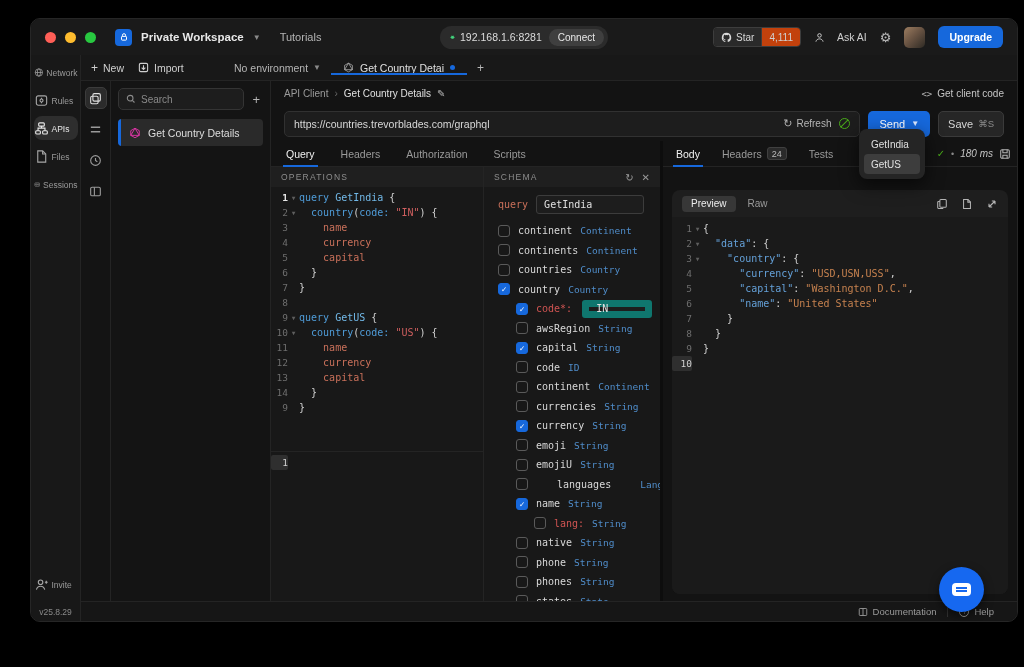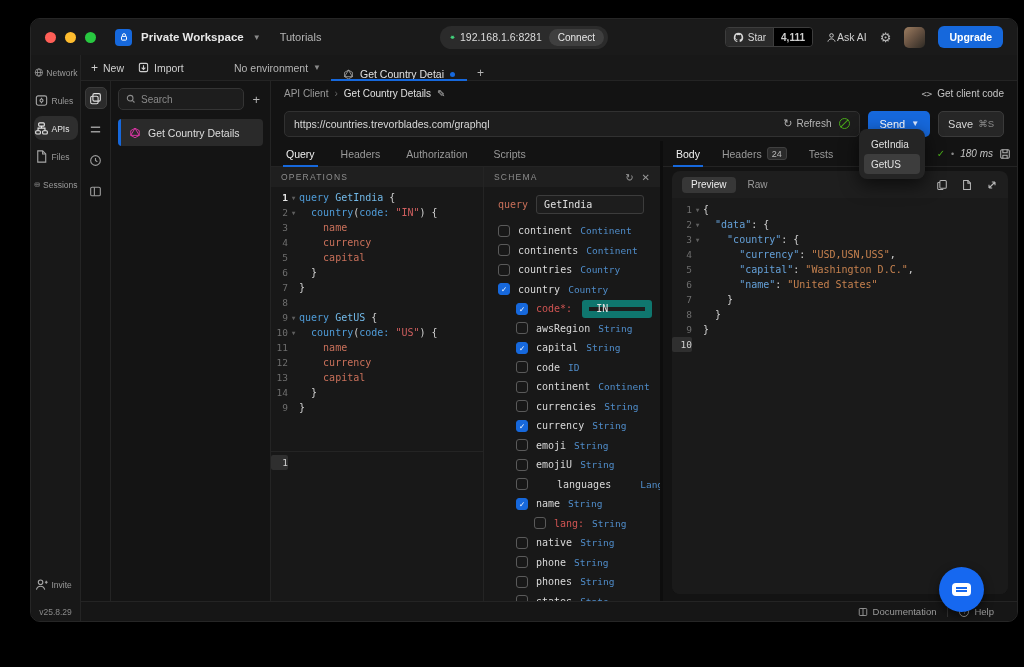--- a/index.html
+++ b/index.html
@@ -22,23 +22,23 @@
                background:#2b2b2b; border-radius:12px; display:flex; align-items:center;
                gap:7px; padding:0 4px 0 10px; }
   .conn-ic { color:#43d17c; font-size:7px; letter-spacing:-2px; }
   .conn-addr { color:#dcdcdc; font-size:10.5px; }
   .conn-btn { height:17px; background:#3f3f3f; border-radius:9px; color:#e8e8e8;
               font-size:10px; display:flex; align-items:center; padding:0 9px; }
   .tb-right { margin-left:auto; display:flex; align-items:center; gap:13px; }
   .star-badge { height:20px; display:flex; align-items:stretch; border:1px solid #3d3d3d;
                 border-radius:4px; overflow:hidden; font-size:10px; }
   .star-l { background:#2a2a2a; color:#d8d8d8; display:flex; align-items:center; gap:4px; padding:0 7px; }
-  .star-r { background:#000000; color:#d0d0d0; display:flex; align-items:center;
-            padding:0 7px; border-left:1px solid #3d3d3d;font-weight:bold; }
-  .askai { color:#cfcfcf; font-size:10.5px; display:flex; align-items:center; gap:0; }
+  .star-r { background:#c2410c; color:#d0d0d0; display:flex; align-items:center;
+            padding:0 7px; border-left:1px solid #3d3d3d; }
+  .askai { color:#cfcfcf; font-size:10.5px; display:flex; align-items:center; gap:12px; }
   .gear { color:#b8b8b8; font-size:13px; }
   .avatar { width:21px; height:21px; border-radius:5px;
             background:linear-gradient(135deg,#9c7d60 0%,#6b5544 45%,#2e2a24 100%); }
   .upgrade { height:22px; background:#1668dc; color:#fff; font-size:10.5px; border-radius:6px;
              display:flex; align-items:center; padding:0 11px; font-weight:bold; }
   
   .wbody { flex:1; display:flex; min-height:0; }
   .navrail { width:50px; flex:none; background:#181818; border-right:1px solid #242424;
              display:flex; flex-direction:column; align-items:center; padding:5px 0 4px; }
   .nav-item { width:44px; padding:5px 0 4px; margin-bottom:4px; display:flex; flex-direction:row;
@@ -48,21 +48,21 @@
   .nav-item.active svg { stroke:#e8e8e8; }
   .nav-sp { flex:1; }
   .version { color:#8a8a8a; font-size:8.5px; margin-top:7px; }
   .main { flex:1; display:flex; flex-direction:column; min-width:0; }
   
   .toolbar { height:26px; flex:none; background:#181818; border-bottom:1px solid #242424;
              display:flex; align-items:stretch; }
   .tb-left { width:250px; flex:none; display:flex; align-items:center; gap:14px; padding:0 10px; }
   .tb-btn { display:flex; align-items:center; gap:5px; color:#cfcfcf; font-size:10.5px; }
   .env-sel { margin-left:auto; display:flex; align-items:center; gap:5px; color:#b5b5b5; font-size:10.5px; }
-  .tabstrip { display:flex; align-items:flex-end; }
+  .tabstrip { display:flex; align-items:center; }
   .tab { position:relative; display:flex; align-items:center; gap:6px; padding:0 12px;
          color:#e0e0e0; font-size:10.5px; }
   .tab.active::after { content:''; position:absolute; left:0; right:0; bottom:-1px; height:2px; background:#1668dc; }
   .tab-dot { width:5px; height:5px; border-radius:50%; background:#1668dc; }
   .newtab { display:flex; align-items:center; padding:0 10px; color:#b5b5b5; font-size:12px; }
   
   .content { flex:1; display:flex; min-height:0; }
   .colpanel { width:190px; flex:none; display:flex; background:#141414; border-right:1px solid #242424; }
   .minirail { width:30px; flex:none; border-right:1px solid #242424; display:flex; flex-direction:column;
               align-items:center; gap:9px; padding-top:6px; }
@@ -142,21 +142,21 @@
   
   .resp-pane { flex:1; display:flex; flex-direction:column; min-width:0; }
   .resp-tabs { height:26px; flex:none; display:flex; align-items:center; padding:0 6px 0 2px;
                border-bottom:1px solid #242424; }
   .badge { background:#2a2a2a; border:1px solid #404040; border-radius:3px; padding:0 4px;
            color:#bbb; font-size:9px; margin-left:5px; height:13px; display:flex; align-items:center; }
   .resp-meta { margin-left:auto; display:flex; align-items:center; gap:6px; color:#b5b5b5; font-size:10px; }
   .okcheck { color:#49aa19; font-size:10px; }
   .mdot { color:#8a8a8a; font-size:9px; }
   .mstime { font-style:italic; color:#c5c5c5; }
-  .resp-card { flex:1; margin:4px 9px 7px 9px; background:#1e1e1e; border-radius:8px;
+  .resp-card { flex:1; margin:23px 9px 7px 9px; background:#1e1e1e; border-radius:8px;
                display:flex; flex-direction:column; overflow:hidden; }
   .previewbar { height:27px; flex:none; display:flex; align-items:center; gap:12px; padding:0 10px; }
   .chip { background:#373737; border-radius:4px; color:#ededed; font-size:10px; padding:2.5px 9px; }
   .rawlbl { color:#9a9a9a; font-size:10px; }
   .pb-ics { margin-left:auto; display:flex; align-items:center; gap:13px; }
   .jsonarea { flex:1; background:#1a1a1a; padding-top:4px;
               font-family:"DejaVu Sans Mono",monospace; font-size:10px; }
   .jsonarea .gut { width:20px; }
   
   .statusbar { height:20px; flex:none; border-top:1px solid #242424; background:#161616;

